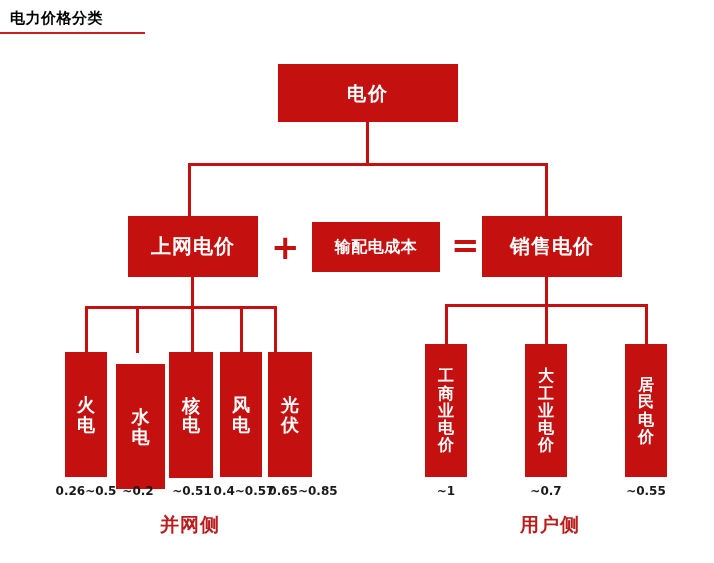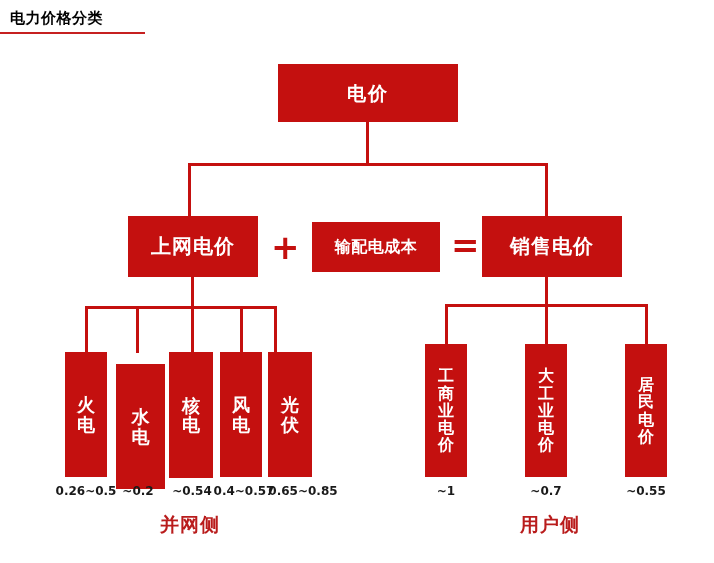--- a/index.html
+++ b/index.html
@@ -160,21 +160,21 @@
   <div class="line-v" style="left:274px; top:306px; height:47px;"></div>
 
   <div class="node node-leaf" style="left:65px; top:352px; width:42px; height:125px;">火电</div>
   <div class="node node-leaf" style="left:116px; top:364px; width:49px; height:125px;">水电</div>
   <div class="node node-leaf" style="left:169px; top:352px; width:44px; height:126px;">核电</div>
   <div class="node node-leaf" style="left:220px; top:352px; width:42px; height:125px;">风电</div>
   <div class="node node-leaf" style="left:268px; top:352px; width:44px; height:125px;">光伏</div>
 
   <div class="price" style="left:41px;  top:484px; width:90px;">0.26~0.5</div>
   <div class="price" style="left:110px; top:484px; width:56px;">~0.2</div>
-  <div class="price" style="left:163px; top:484px; width:58px;">~0.54</div>
+  <div class="price" style="left:163px; top:484px; width:58px;">~0.51</div>
   <div class="price" style="left:209px; top:484px; width:70px;">0.4~0.57</div>
   <div class="price" style="left:266px; top:484px; width:74px;">0.65~0.85</div>
 
   <div class="line-v" style="left:545px; top:277px; height:29px;"></div>
   <div class="line-h" style="left:445px; top:304px; width:203px;"></div>
   <div class="line-v" style="left:445px; top:304px; height:41px;"></div>
   <div class="line-v" style="left:545px; top:304px; height:41px;"></div>
   <div class="line-v" style="left:645px; top:304px; height:41px;"></div>
 
   <div class="node node-leaf-r" style="left:425px; top:344px; width:42px; height:133px;">工商业电价</div>

